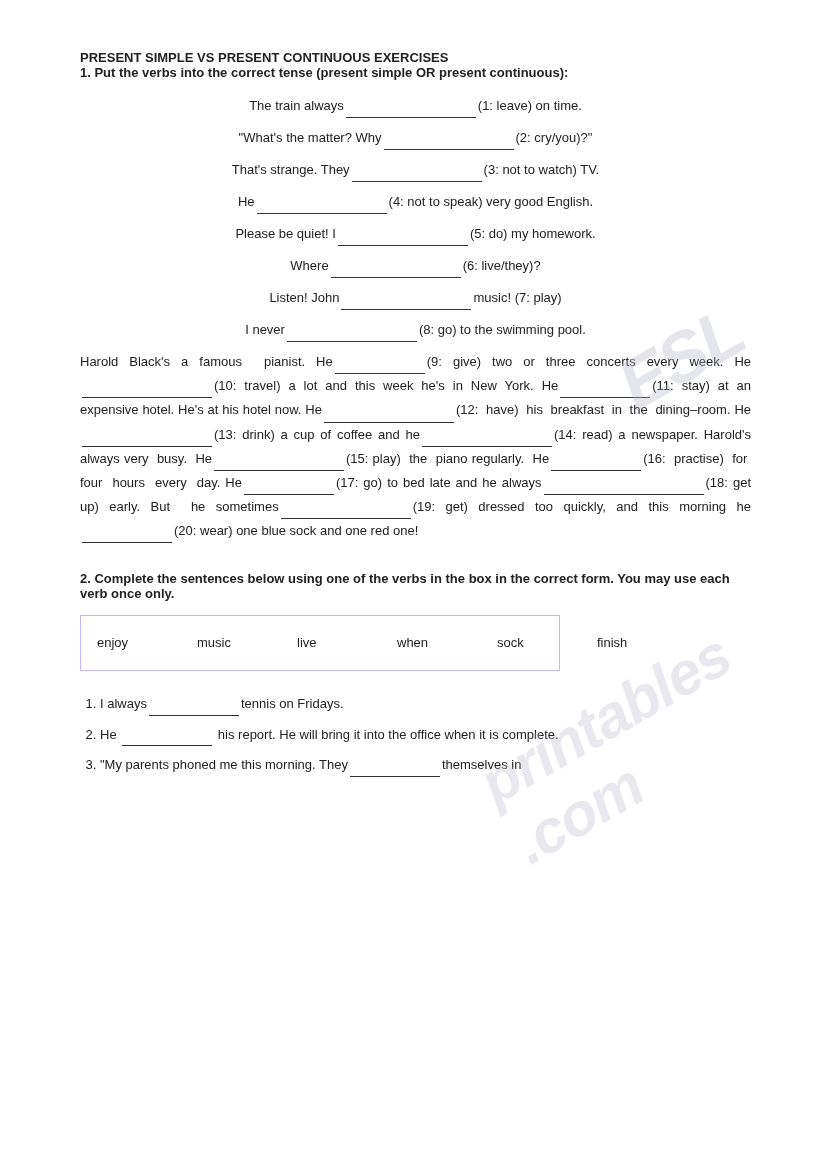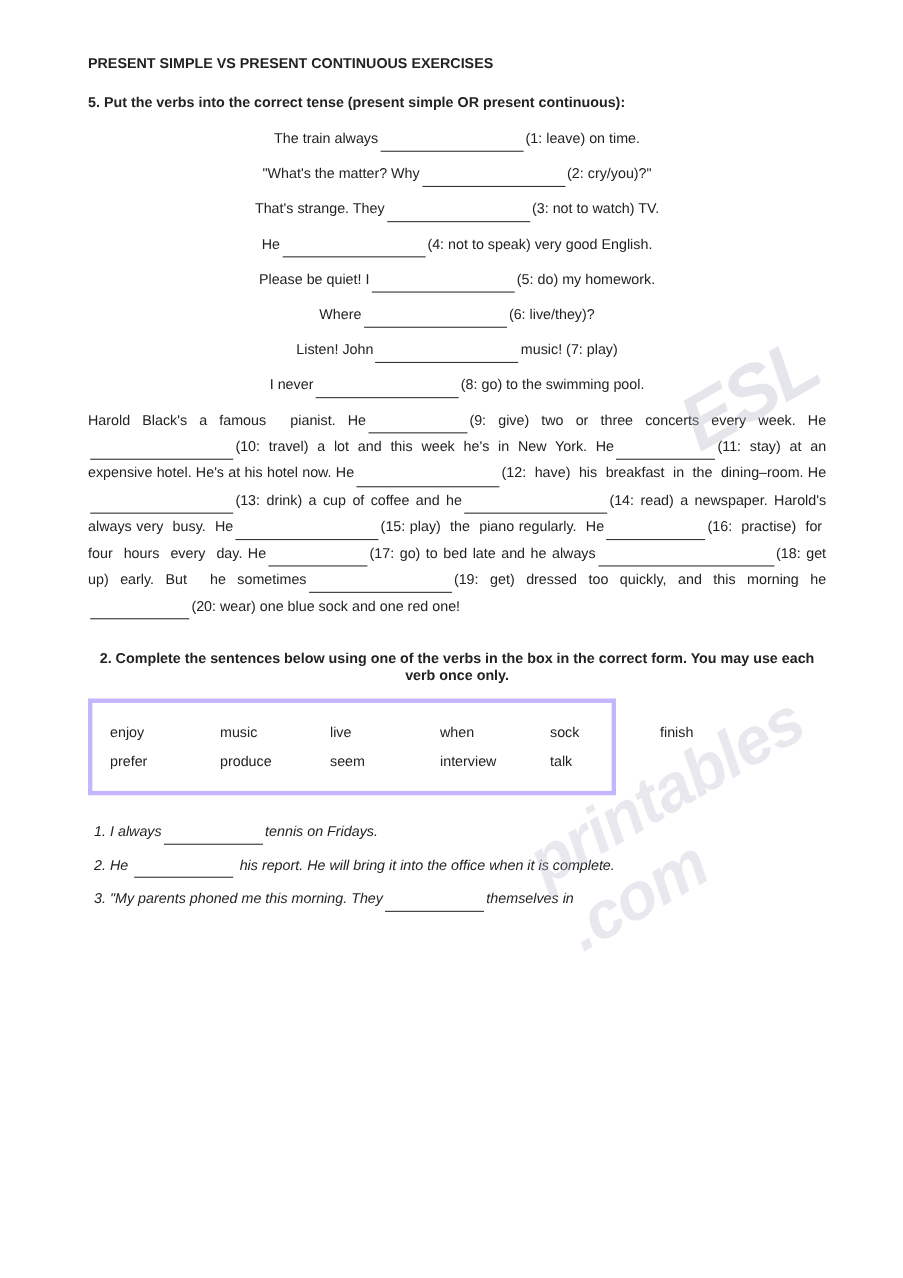--- a/index.html
+++ b/index.html
@@ -13,21 +13,20 @@
       font-size: 13px;
       color: #222;
       width: 821px;
       min-height: 1162px;
       padding: 50px 70px 50px 80px;
       position: relative;
     }
     .title {
       font-weight: bold;
       font-size: 13px;
-      margin-bottom: 20px;
     }
     .section-header {
       font-weight: bold;
       font-size: 13px;
       margin-bottom: 14px;
     }
     .exercise-text {
       line-height: 1.85;
       margin-bottom: 8px;
       text-align: center;
@@ -56,39 +55,37 @@
     .paragraph {
       line-height: 1.85;
       text-align: justify;
       margin-bottom: 16px;
     }
     .section2-header {
       font-weight: bold;
       font-size: 13px;
       margin-top: 28px;
       margin-bottom: 14px;
-      text-align: center;
     }
     .verb-box {
-      border: 4px solid #c4b5fd;
+      border: 1px solid #c4b5fd;
       padding: 14px 16px;
       margin-bottom: 22px;
       width: 480px;
     }
     .verb-row {
       display: flex;
       gap: 40px;
       line-height: 2;
     }
     .verb-word {
       min-width: 60px;
     }
     .numbered-list {
       margin-left: 20px;
-      font-style: italic;
     }
     .numbered-list li {
       margin-bottom: 8px;
       line-height: 1.75;
     }
     .watermark {
       position: absolute;
       right: 30px;
       top: 320px;
       font-size: 70px;
@@ -118,21 +115,21 @@
     }
   </style>
 </head>
 <body>
 
 <div class="watermark">ESL</div>
 <div class="watermark2">printables<br>.com</div>
 
 <div class="title">PRESENT SIMPLE VS PRESENT CONTINUOUS EXERCISES</div>
 
-<div class="section-header">5. Put the verbs into the correct tense (present simple OR present continuous):</div>
+<div class="section-header">1. Put the verbs into the correct tense (present simple OR present continuous):</div>
 
 <div class="exercise-text">
   The train always<span class="blank"></span>(1: leave) on time.
 </div>
 <div class="exercise-text">
   "What's the matter? Why<span class="blank"></span>(2: cry/you)?"
 </div>
 <div class="exercise-text">
   That's strange. They<span class="blank"></span>(3: not to watch) TV.
 </div>
@@ -162,27 +159,20 @@
 
 <div class="verb-box">
   <div class="verb-row">
     <span class="verb-word">enjoy</span>
     <span class="verb-word">music</span>
     <span class="verb-word">live</span>
     <span class="verb-word">when</span>
     <span class="verb-word">sock</span>
     <span class="verb-word">finish</span>
   </div>
-  <div class="verb-row">
-    <span class="verb-word">prefer</span>
-    <span class="verb-word">produce</span>
-    <span class="verb-word">seem</span>
-    <span class="verb-word">interview</span>
-    <span class="verb-word">talk</span>
-  </div>
 </div>
 
 <ol class="numbered-list">
   <li>
     I always<span class="blank-sm"></span>tennis on Fridays.
   </li>
   <li>
     He <span class="blank-sm"></span> his report. He will bring it into the office when it is complete.
   </li>
   <li>

